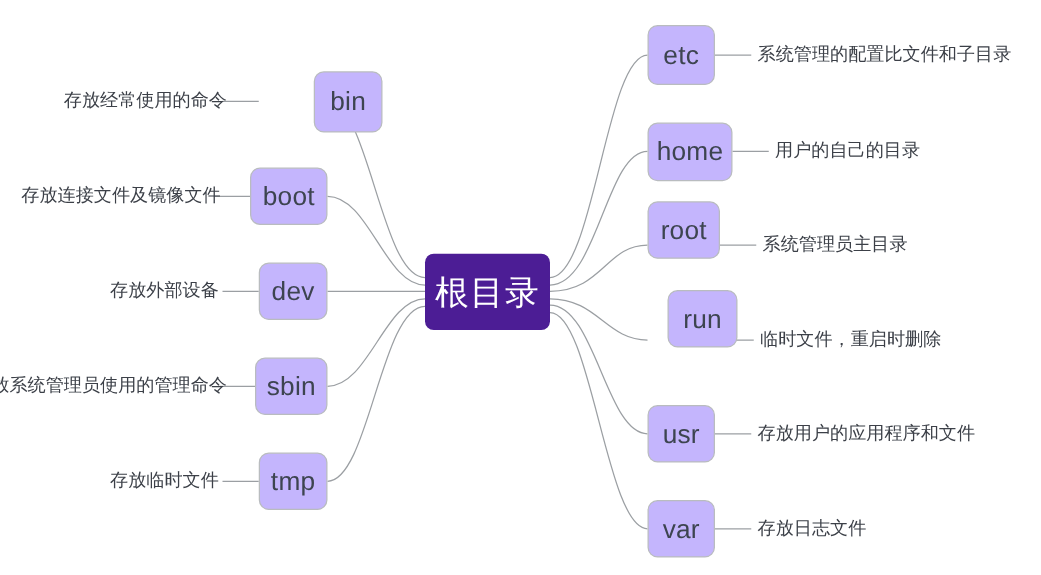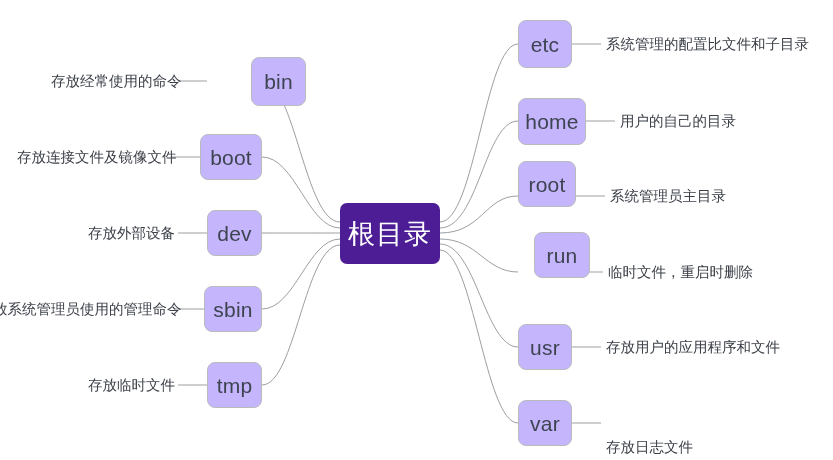--- a/index.html
+++ b/index.html
@@ -138,15 +138,15 @@
   <div class="leaf-label right" style="left:608px;top:265px;">临时文件，重启时删除</div>
 
   <div class="node" style="left:518px;top:324px;width:54px;height:46px;">
     <span>usr</span>
   </div>
   <div class="leaf-label right" style="left:606px;top:340px;">存放用户的应用程序和文件</div>
 
   <div class="node" style="left:518px;top:400px;width:54px;height:46px;">
     <span>var</span>
   </div>
-  <div class="leaf-label right" style="left:606px;top:440px;">存放日志文件</div>
+  <div class="leaf-label right" style="left:606px;top:416px;">存放日志文件</div>
 
 </div>
 
 </body></html>

